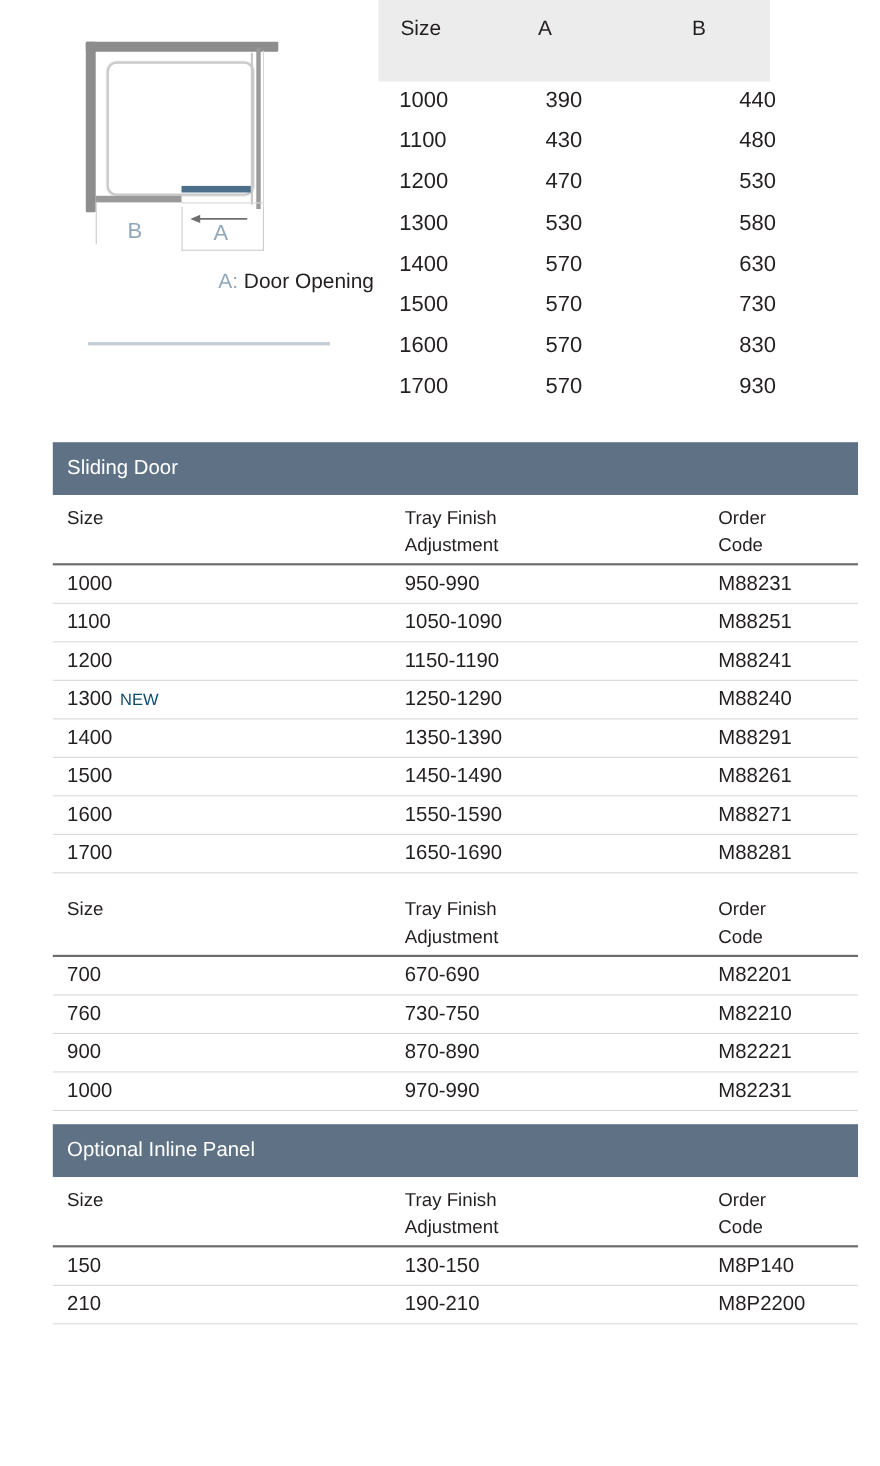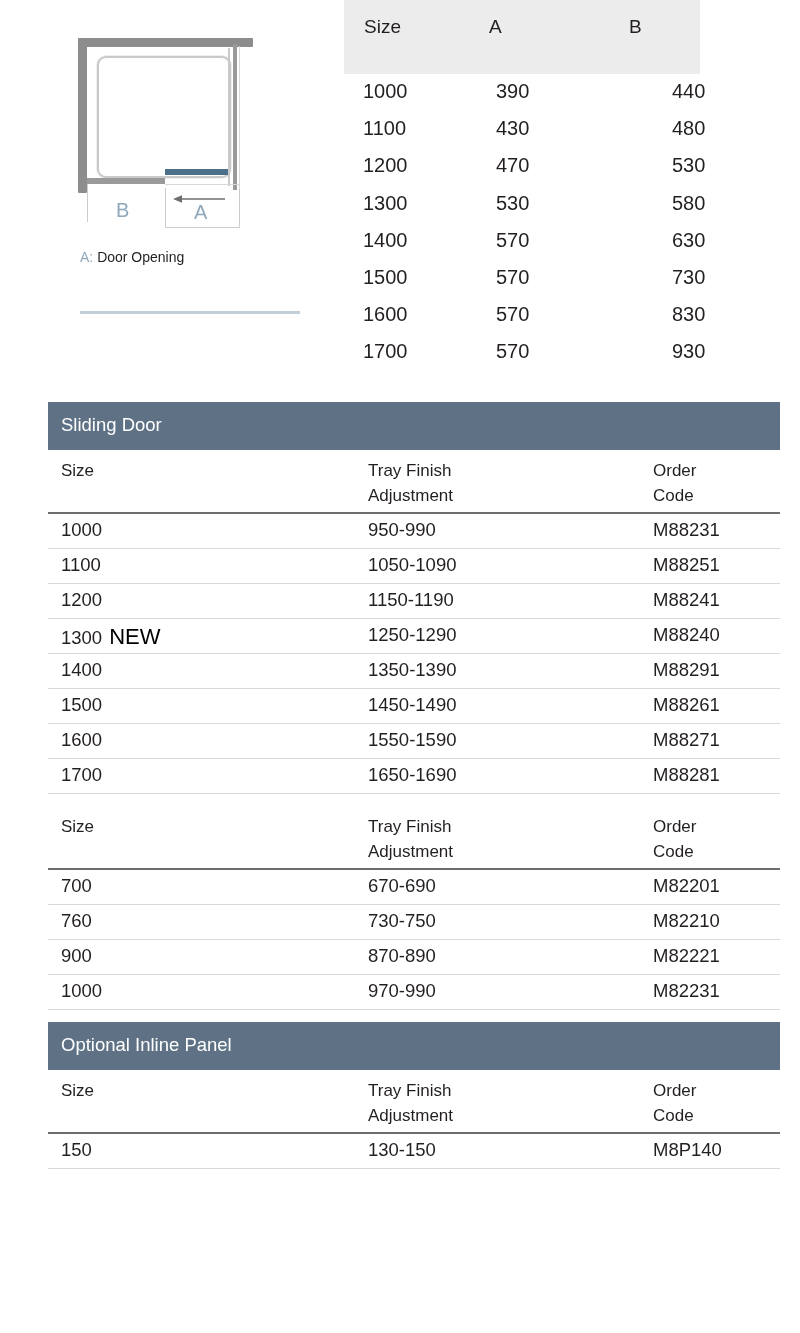--- a/index.html
+++ b/index.html
@@ -127,24 +127,25 @@
   }
 
   
   #legend {
     position: absolute;
     left: 80px;
     top: 245px;
     width: 260px;
   }
   .legend-line {
-    font-size: 14px;
+    font-size: 19px;
     line-height: 24px;
     color: #231f20;
     white-space: nowrap;
+    text-align: right;
   }
   .legend-key {
     color: #8fa8bb;
   }
   #legend-rule {
     position: absolute;
     left: 80px;
     top: 311px;
     width: 220px;
     height: 3px;
@@ -227,22 +228,22 @@
   }
   .data-row:last-child { border-bottom: 1px solid #d9d9d9; }
   .data-row .cell {
     position: absolute;
     top: 5px;
     font-size: 18.5px;
     color: #231f20;
     white-space: nowrap;
   }
   .badge-new {
-    color: #000000;
-    font-size: 22px;
+    color: #0c4a6e;
+    font-size: 15px;
     margin-left: 7px;
     margin-top: 40px;
   }
   .sect-gap { height: 12px; }
 </style>
 </head>
 <body>
 
 <div id="top-section">
 
@@ -417,13 +418,18 @@
     <span class="ch tb-c2">Tray Finish
 Adjustment</span>
     <span class="ch tb-c3">Order
 Code</span>
   </div>
   <div class="data-row">
     <span class="cell tb-c1">150</span>
     <span class="cell tb-c2">130-150</span>
     <span class="cell tb-c3">M8P140</span>
   </div>
+  <div class="data-row">
+    <span class="cell tb-c1">210</span>
+    <span class="cell tb-c2">190-210</span>
+    <span class="cell tb-c3">M8P2200</span>
+  </div>
 </div>
 
 </body></html>

